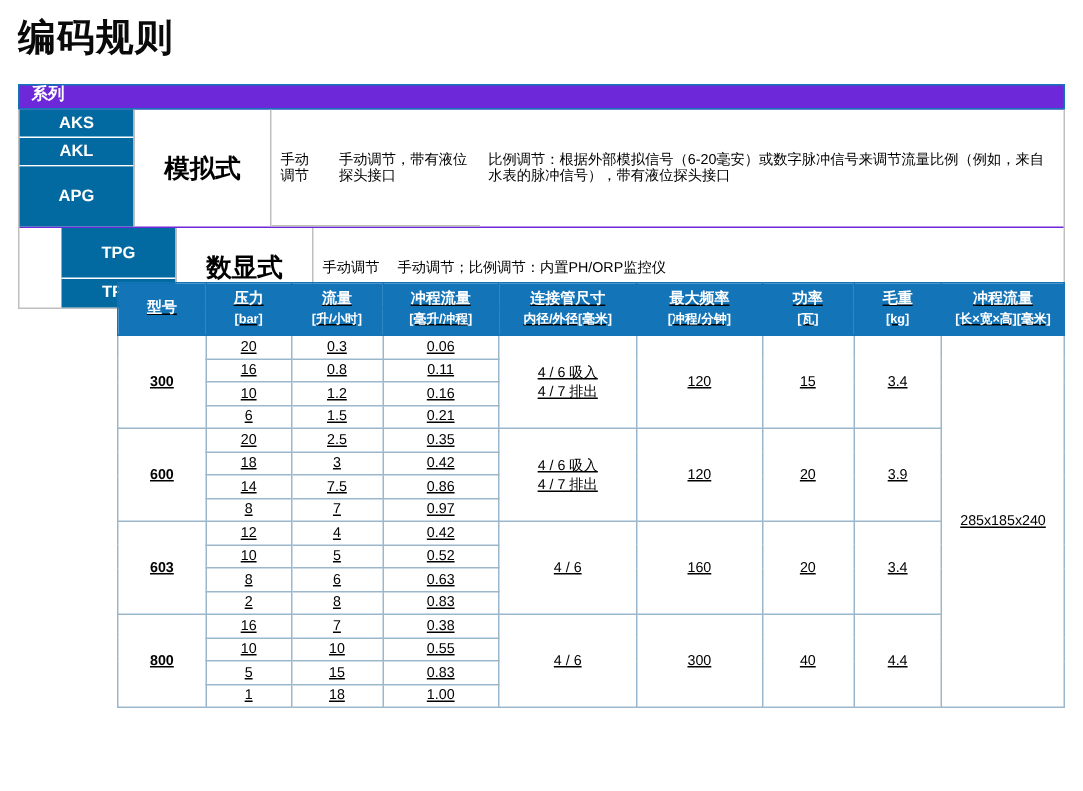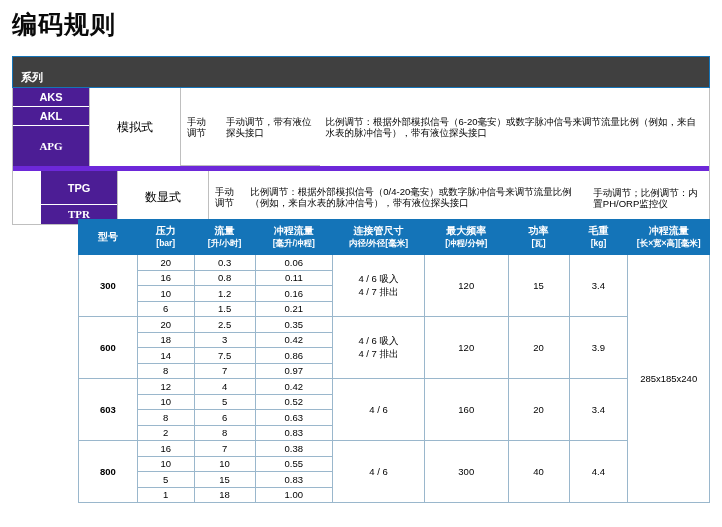--- a/index.html
+++ b/index.html
@@ -15,55 +15,55 @@
   
   .title{
     position:absolute;left:12px;top:8px;
     font-size:25px;font-weight:bold;color:#0a0a0a;
     letter-spacing:1px;
   }
 
   
   .series-wrap{position:absolute;left:12px;top:56px;width:698px;}
   .series-header{
-    background:#404040;color:#fff;font-size:11px;font-weight:bold;
-    padding:15px 8px;border:1px solid #1474b8;
+    background:#6d28d9;color:#fff;font-size:11px;font-weight:bold;
+    padding:1px 8px;border:1px solid #1474b8;
     box-sizing:border-box;height:17px;line-height:11px;
   }
   .series-body{display:flex;border:1px solid #bfbfbf;border-top:none;box-sizing:border-box;}
   .col-codes{width:76px;flex:0 0 76px;box-sizing:border-box;}
   .code-cell{
-    background:#4c1d95;color:#fff;font-size:11px;font-weight:bold;
+    background:#0369a1;color:#fff;font-size:11px;font-weight:bold;
     text-align:center;line-height:19px;height:19px;
     border-bottom:1px solid #ffffff;
     box-sizing:border-box;
   }
-  .code-cell.last{border-bottom:none;font-family:Liberation Serif, serif;}
+  .code-cell.last{border-bottom:none;}
   .col-type{
     width:92px;flex:0 0 92px;box-sizing:border-box;
     display:flex;align-items:center;justify-content:center;
-    font-size:12px;font-weight:normal;color:#000;
+    font-size:17px;font-weight:bold;color:#000;
     border-right:1px solid #bfbfbf;border-left:1px solid #bfbfbf;
   }
   .col-desc{flex:1;box-sizing:border-box;}
   .desc-cell{
     font-size:9.5px;line-height:11px;color:#000;
     padding:3px 6px;box-sizing:border-box;
     border-bottom:1px solid #bfbfbf;
     display:flex;align-items:center;
     min-height:19px;
   }
   .desc-cell.last{border-bottom:none;}
   .grp{display:flex;}
-  .grp + .grp{border-top:5px solid #6d28d9;padding-left:28px;}
+  .grp + .grp{border-top:1px solid #6d28d9;padding-left:28px;}
   .grp .col-codes{display:flex;flex-direction:column;}
   .grp .col-desc{display:flex;flex-direction:row;}
 
   
-  .spec-wrap{position:absolute;left:78px;top:219px;width:632px;}
+  .spec-wrap{position:absolute;left:78px;top:188px;width:632px;text-decoration:underline;}
   table.spec{border-collapse:collapse;width:632px;table-layout:fixed;}
   table.spec th,table.spec td{
     border:1px solid #9ab7cc;
     font-size:9.5px;
     text-align:center;
     vertical-align:middle;
     padding:0;
     color:#000;
     background:#fff;
   }
@@ -115,21 +115,20 @@
         </div>
 
         <div class="grp">
           <div class="col-codes">
             <div class="code-cell" style="height:34px;line-height:34px;">TPG</div>
             <div class="code-cell last" style="height:19px;line-height:19px;">TPR</div>
           </div>
           <div class="col-type">数显式</div>
           <div class="col-desc">
             <div class="desc-cell">手动调节</div>
-            <div class="desc-cell" style="min-height:20px;">比例调节：根据外部模拟信号（0/4-20毫安）或数字脉冲信号来调节流量比例（例如，来自水表的脉冲信号），带有液位探头接口</div>
             <div class="desc-cell last">手动调节；比例调节：内置PH/ORP监控仪</div>
           </div>
         </div>
 
       </div>
     </div>
   </div>
 
   <div class="spec-wrap">
     <table class="spec">

